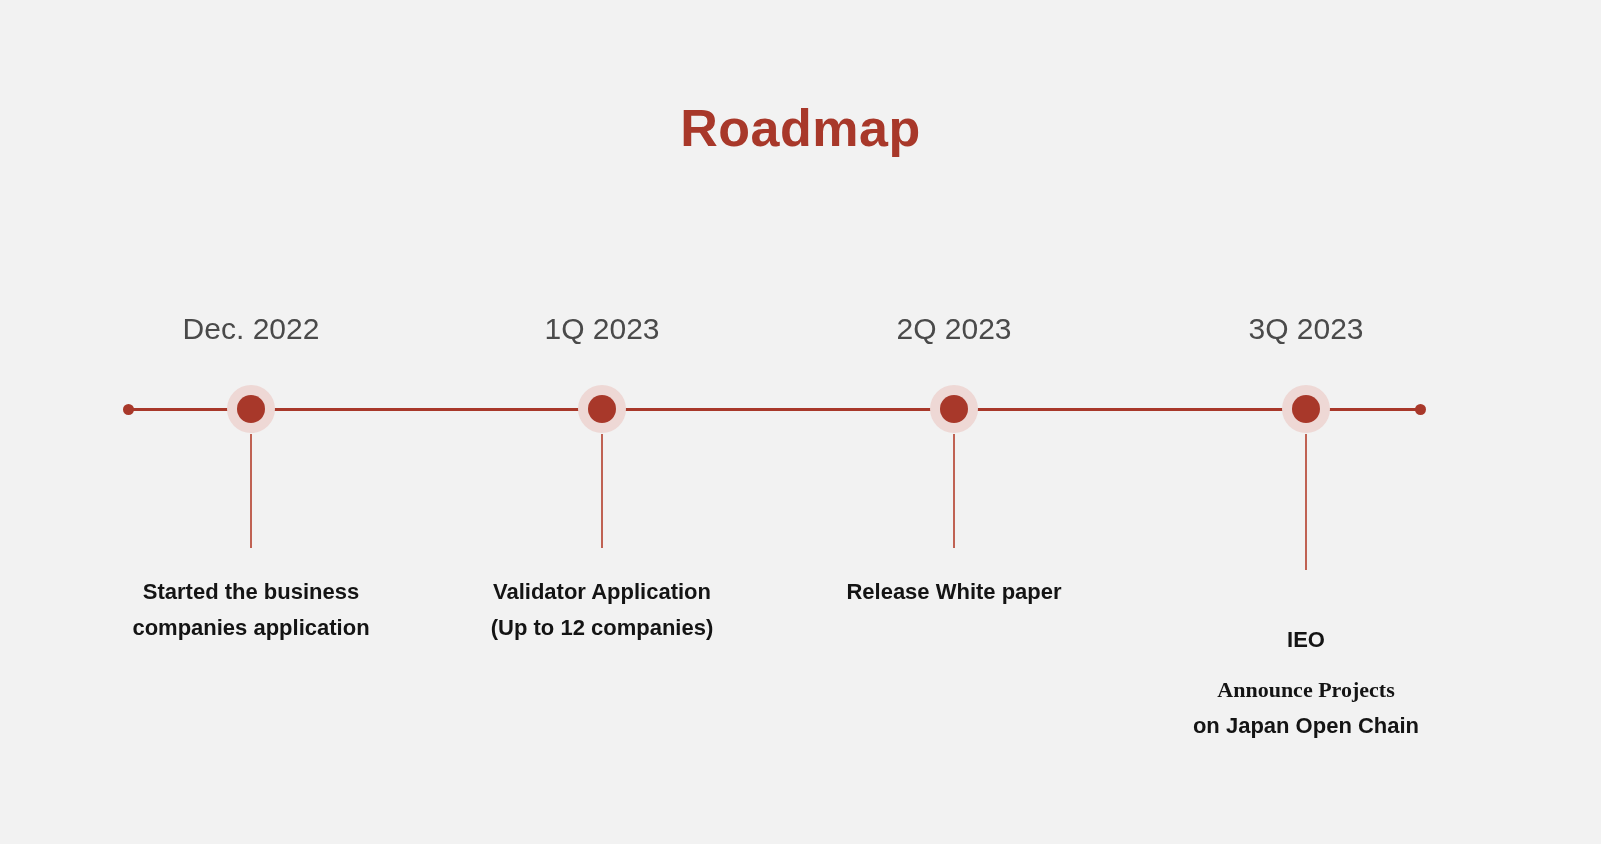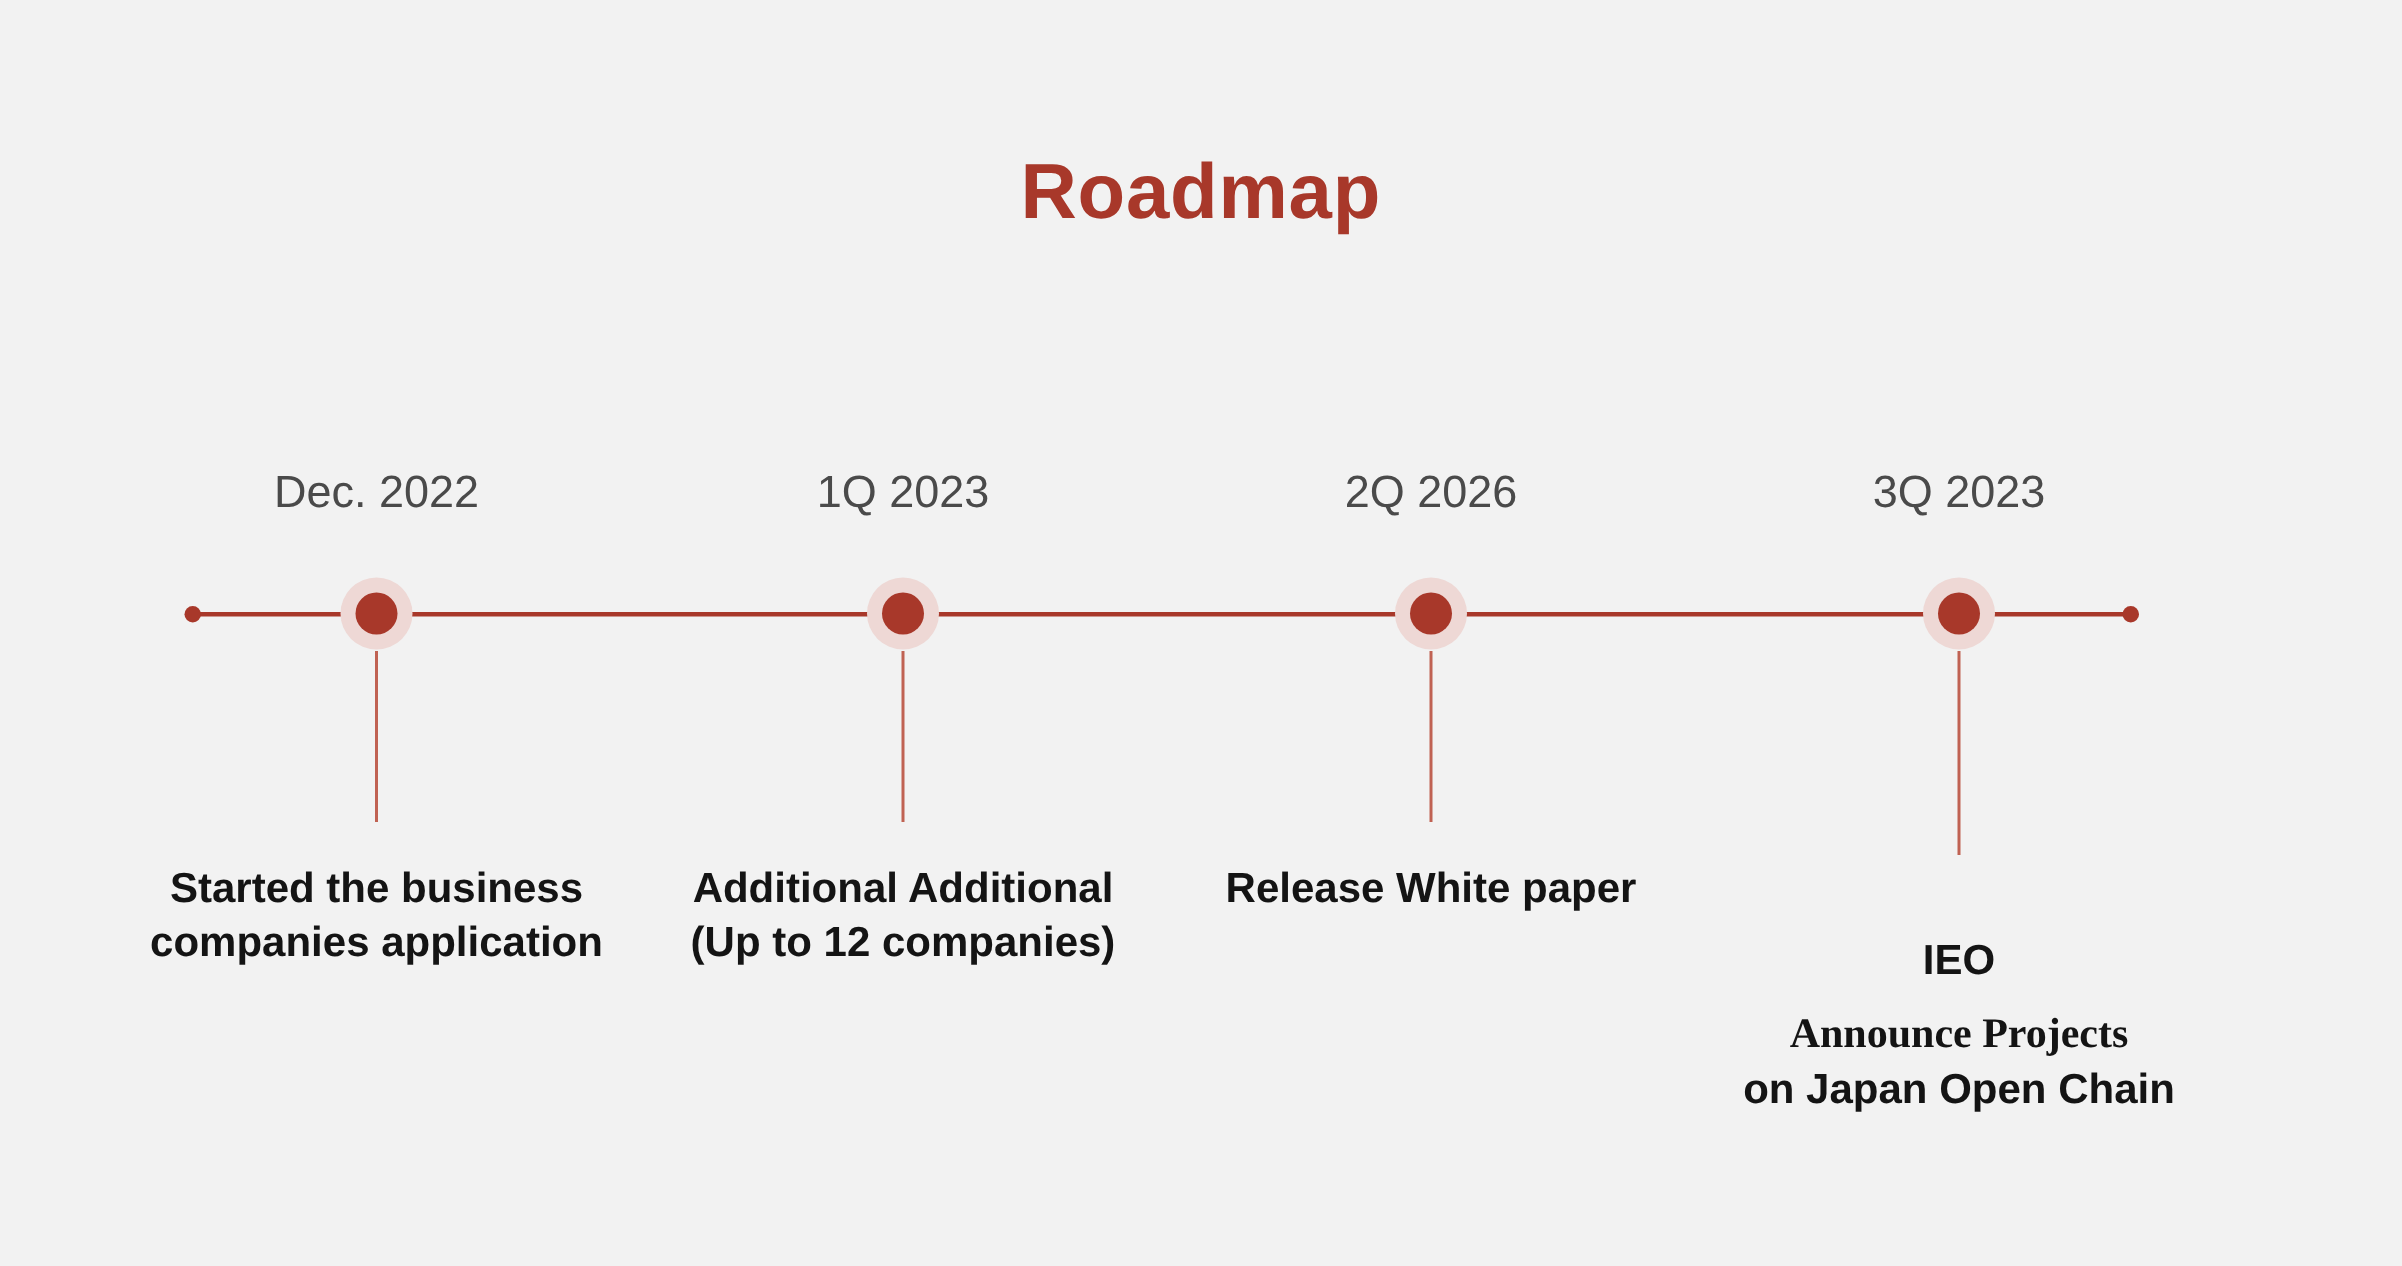--- a/index.html
+++ b/index.html
@@ -104,21 +104,21 @@
     left: -1px;
     width: 2px;
     background: #c06253;
   }
 
   .caption {
     position: absolute;
     left: -190px;
     width: 380px;
     text-align: center;
-    font-size: 28px;
+    font-size: 22px;
     font-weight: bold;
     color: #141414;
     line-height: 36px;
   }
   .caption .line { display: block; white-space: nowrap; }
   .caption .line.spaced { margin-top: 14px; font-family: Liberation Serif, serif; }
 </style>
 </head>
 <body>
 
@@ -138,26 +138,26 @@
           <span class="line">Started the business</span>
           <span class="line">companies application</span>
         </div>
       </div>
       <div class="milestone" style="left: 602px;">
         <div class="date-label">1Q 2023</div>
         <div class="dot-halo"></div>
         <div class="dot-core"></div>
         <div class="stem" style="height: 114px;"></div>
         <div class="caption" style="top: 574px;">
-          <span class="line">Additional Additional</span>
+          <span class="line">Validator Application</span>
           <span class="line">(Up to 12 companies)</span>
         </div>
       </div>
       <div class="milestone" style="left: 954px;">
-        <div class="date-label">2Q 2026</div>
+        <div class="date-label">2Q 2023</div>
         <div class="dot-halo"></div>
         <div class="dot-core"></div>
         <div class="stem" style="height: 114px;"></div>
         <div class="caption" style="top: 574px;">
           <span class="line">Release White paper</span>
         </div>
       </div>
       <div class="milestone" style="left: 1306px;">
         <div class="date-label">3Q 2023</div>
         <div class="dot-halo"></div>

